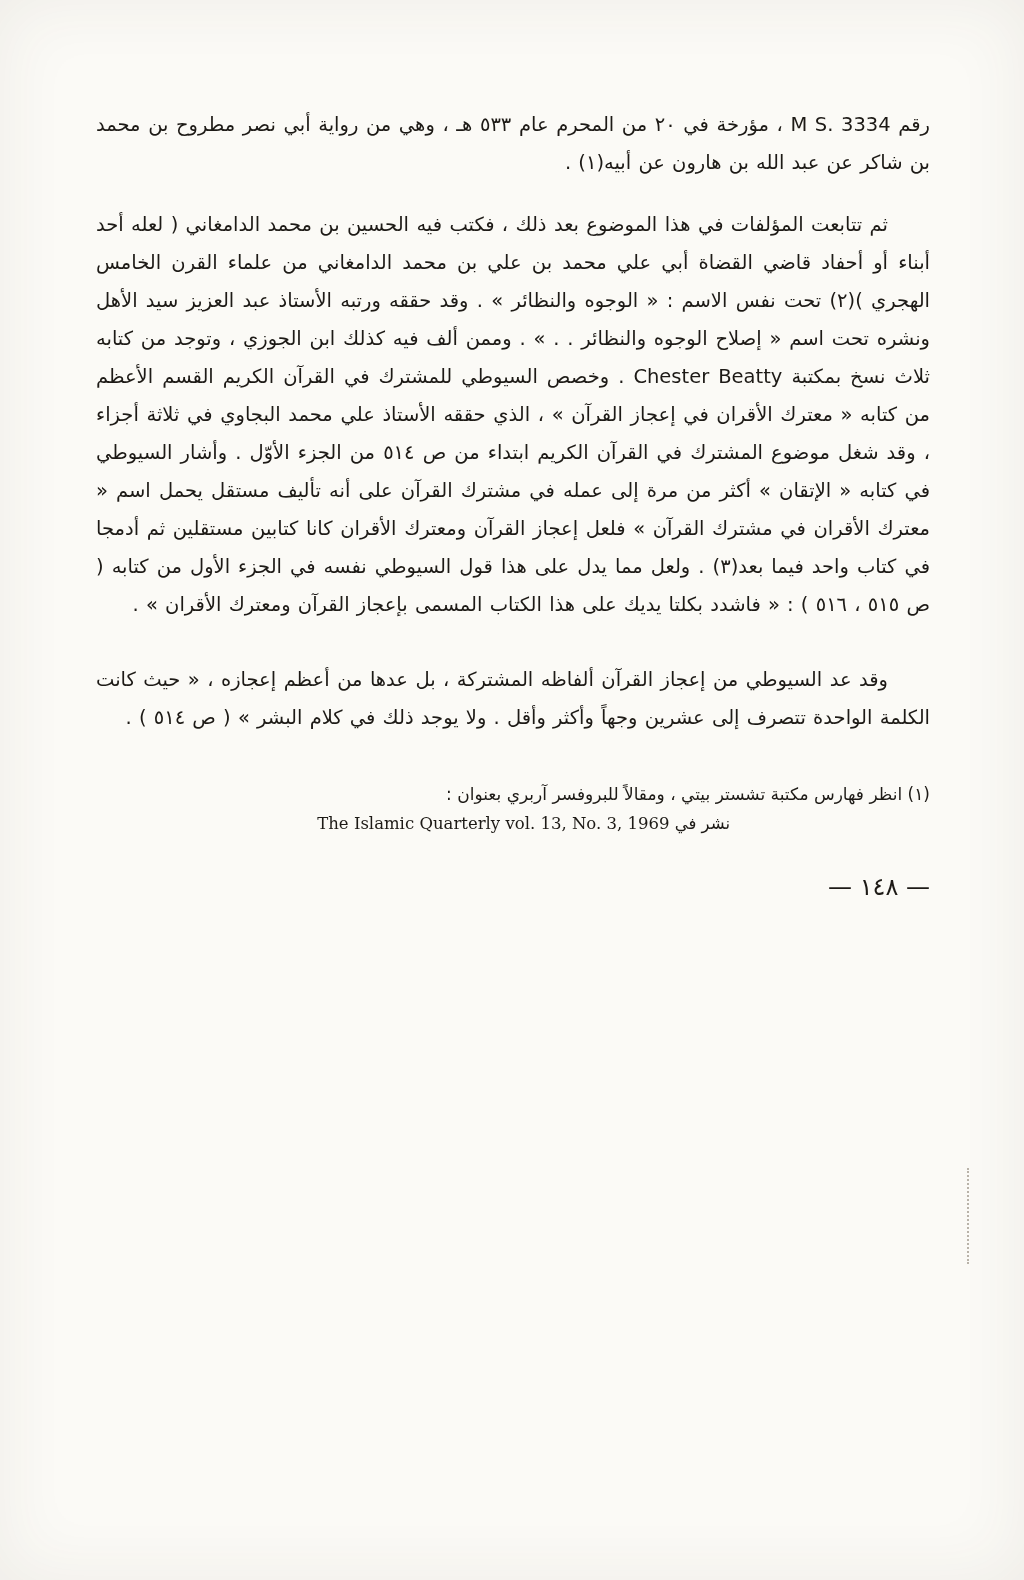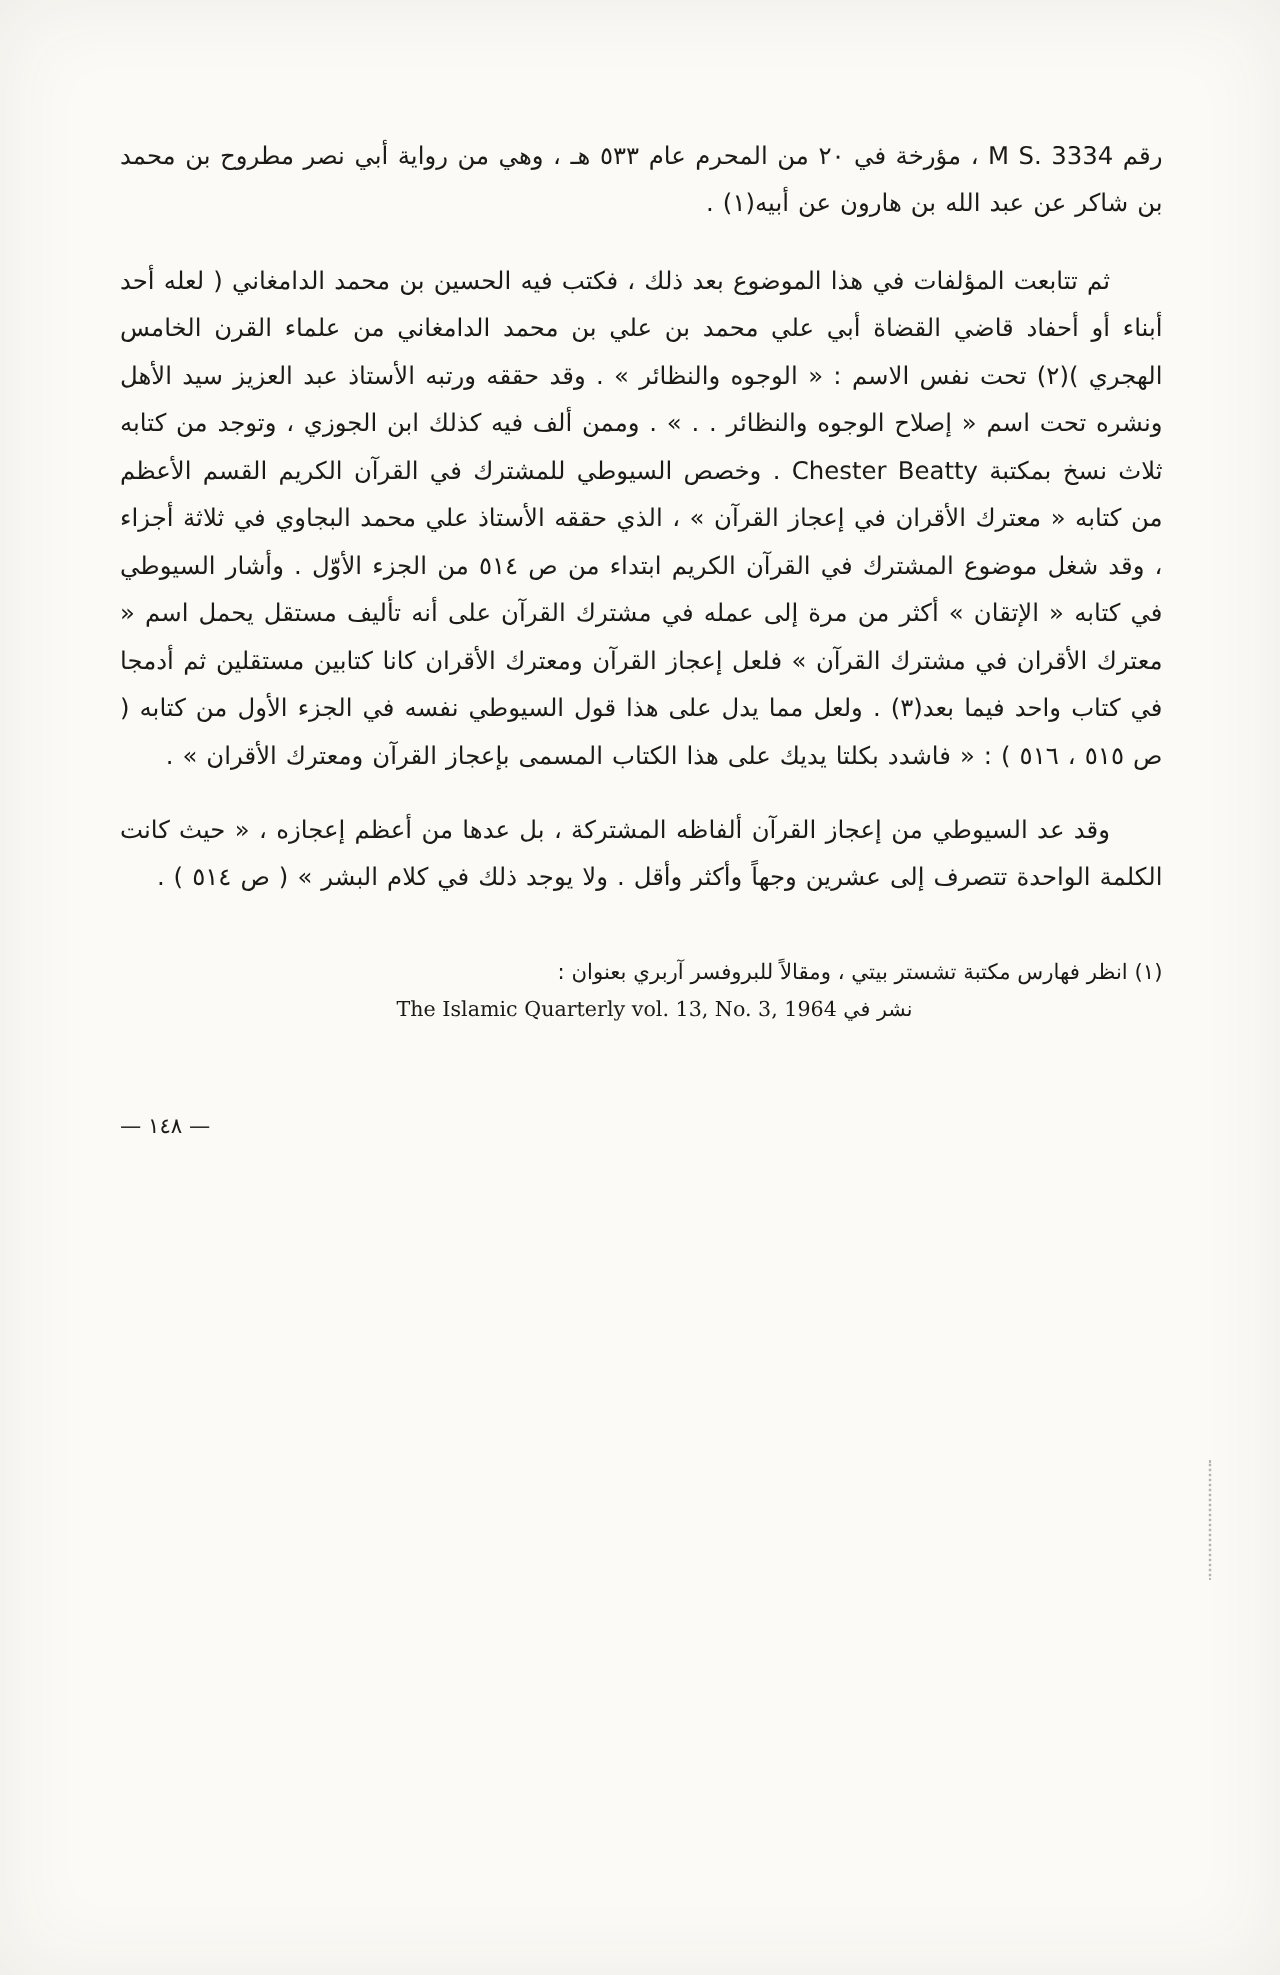--- a/index.html
+++ b/index.html
@@ -16,21 +16,21 @@
     overflow:hidden;
   }
   .par{
     margin:0 0 24px 0;
     font-size:19.5px;
     line-height:38px;
     text-align:justify;
     word-spacing:1px;
   }
   .par.indent{text-indent:42px;}
-  .par#p2{margin-bottom:21px;}
+  .par#p2{margin-bottom:37px;}
   .par#p3{margin-bottom:22px;}
   .par#p4{margin-bottom:0;text-align:right;}
   .footnotes{
     margin-top:42px;
     font-size:17px;
     line-height:30px;
   }
   .fn{margin:0;}
   .fn-right{text-align:right;}
   .fn-latin{
@@ -41,23 +41,23 @@
   }
   .fn-mid{
     text-align:right;
     margin-left:95px;
     margin-right:200px;
     font-family:"DejaVu Serif","DejaVu Sans",serif;
     font-size:16.5px;
     white-space:nowrap;
   }
   .page-number{
-    margin-top:68px;
-    text-align:left;
-    font-size:17px;
+    margin-top:34px;
+    text-align:right;
+    font-size:24px;
     letter-spacing:2px;
   }
   .dotted-artifact{
     position:absolute;
     right:55px;
     top:1168px;
     height:96px;
     width:0;
     border-left:2px dotted #978e80;
     opacity:0.65;
@@ -72,20 +72,20 @@
     <p class="par" id="p1">رقم M S. 3334 ، مؤرخة في ٢٠ من المحرم عام ٥٣٣ هـ ، وهي من رواية أبي نصر مطروح بن محمد بن شاكر عن عبد الله بن هارون عن أبيه(١) .</p>
 
     <p class="par indent" id="p2">ثم تتابعت المؤلفات في هذا الموضوع بعد ذلك ، فكتب فيه الحسين بن محمد الدامغاني ( لعله أحد أبناء أو أحفاد قاضي القضاة أبي علي محمد بن علي بن محمد الدامغاني من علماء القرن الخامس الهجري )(٢) تحت نفس الاسم : « الوجوه والنظائر » . وقد حققه ورتبه الأستاذ عبد العزيز سيد الأهل ونشره تحت اسم « إصلاح الوجوه والنظائر . . » . وممن ألف فيه كذلك ابن الجوزي ، وتوجد من كتابه ثلاث نسخ بمكتبة Chester Beatty . وخصص السيوطي للمشترك في القرآن الكريم القسم الأعظم من كتابه « معترك الأقران في إعجاز القرآن » ، الذي حققه الأستاذ علي محمد البجاوي في ثلاثة أجزاء ، وقد شغل موضوع المشترك في القرآن الكريم ابتداء من ص ٥١٤ من الجزء الأوّل . وأشار السيوطي في كتابه « الإتقان » أكثر من مرة إلى عمله في مشترك القرآن على أنه تأليف مستقل يحمل اسم « معترك الأقران في مشترك القرآن » فلعل إعجاز القرآن ومعترك الأقران كانا كتابين مستقلين ثم أدمجا في كتاب واحد فيما بعد(٣) . ولعل مما يدل على هذا قول السيوطي نفسه في الجزء الأول من كتابه ( ص ٥١٥ ، ٥١٦ ) : « فاشدد بكلتا يديك على هذا الكتاب المسمى بإعجاز القرآن ومعترك الأقران » .</p>
 
     <p class="par indent" id="p3">وقد عد السيوطي من إعجاز القرآن ألفاظه المشتركة ، بل عدها من أعظم إعجازه ، « حيث كانت الكلمة الواحدة تتصرف إلى عشرين وجهاً وأكثر وأقل . ولا يوجد ذلك في كلام البشر » ( ص ٥١٤ ) .</p>
 
   </main>
 
   <section class="footnotes">
     <p class="fn fn-right">(١) انظر فهارس مكتبة تشستر بيتي ، ومقالاً للبروفسر آربري بعنوان :</p>
-    <p class="fn fn-mid">نشر في The Islamic Quarterly vol. 13, No. 3, 1964</p>
+    <p class="fn fn-mid">نشر في The Islamic Quarterly vol. 13, No. 3, 1969</p>
   </section>
 
   <div class="page-number">— ١٤٨ —</div>
 
   <div class="dotted-artifact"></div>
 
 </div>
 
 </body></html>

